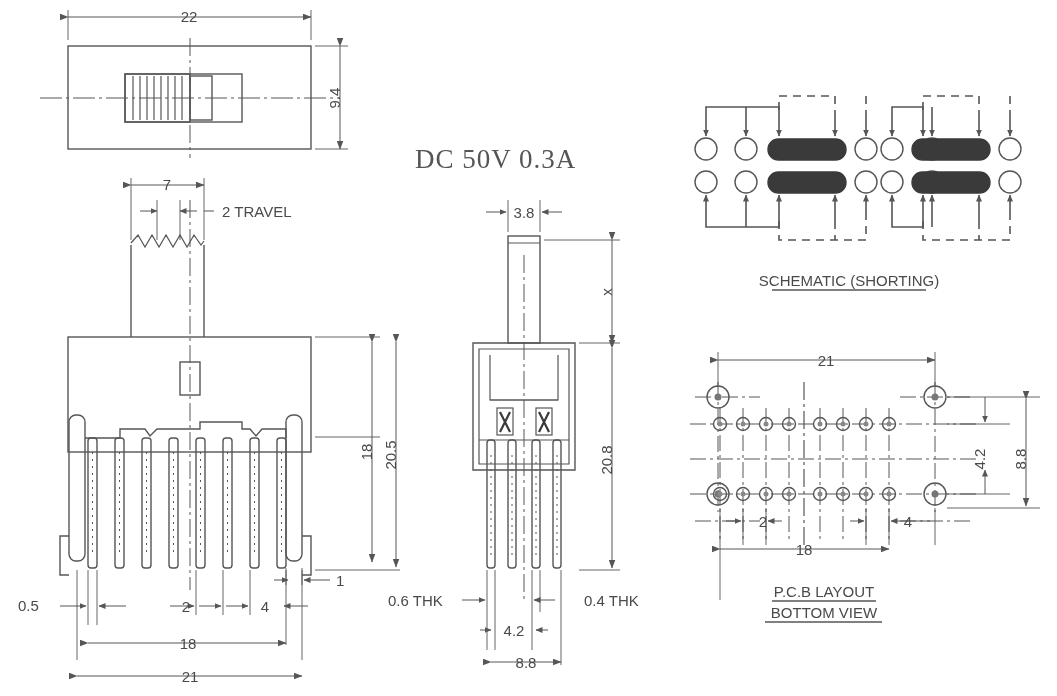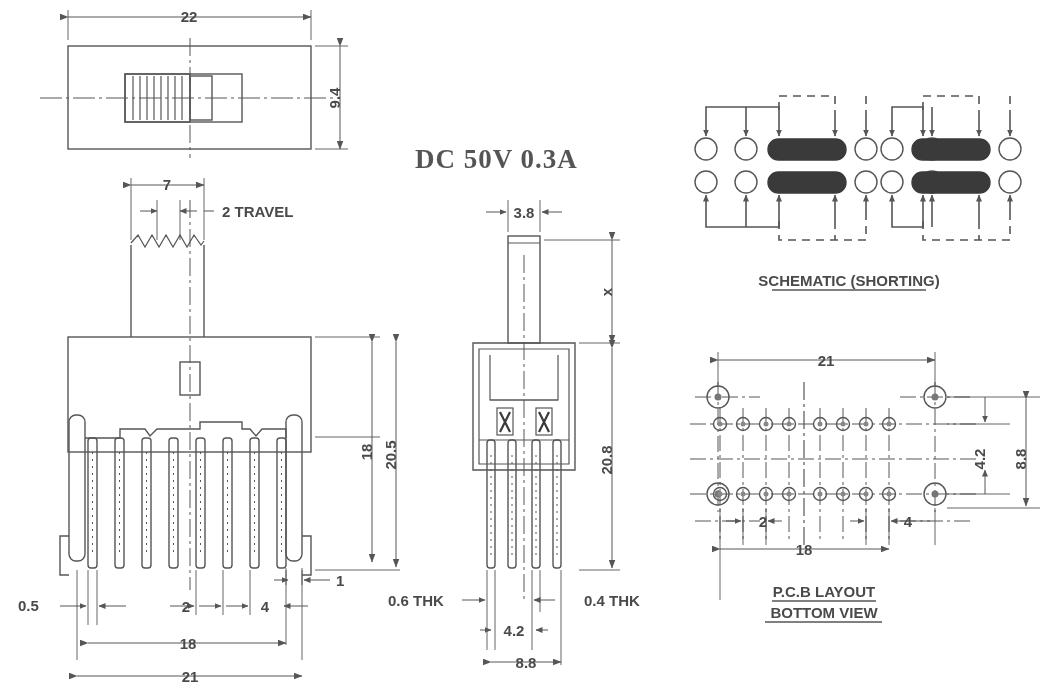--- a/index.html
+++ b/index.html
@@ -1,17 +1,17 @@
 <!DOCTYPE html>
 <html><head>
 <meta charset="utf-8">
 <style>
   html,body{margin:0;padding:0;background:#ffffff;}
   body{width:1057px;height:696px;overflow:hidden;font-family:"Liberation Sans",sans-serif;}
-  #sheet{position:relative;width:1057px;height:696px;background:#fff;font-weight:bold;}
+  #sheet{position:relative;width:1057px;height:696px;background:#fff;}
   svg{display:block;}
   .txt{font-family:"Liberation Sans",sans-serif;fill:#4a4a4a;font-size:15px;}
   .txtser{font-family:"Liberation Serif",serif;fill:#555;font-size:27px;letter-spacing:1px;}
   .cap{font-family:"Liberation Sans",sans-serif;fill:#4a4a4a;font-size:15px;}
 </style>
 </head>
 <body>
 
 <div id="sheet">
 <svg width="1057" height="696" viewBox="0 0 1057 696" xmlns="http://www.w3.org/2000/svg">

